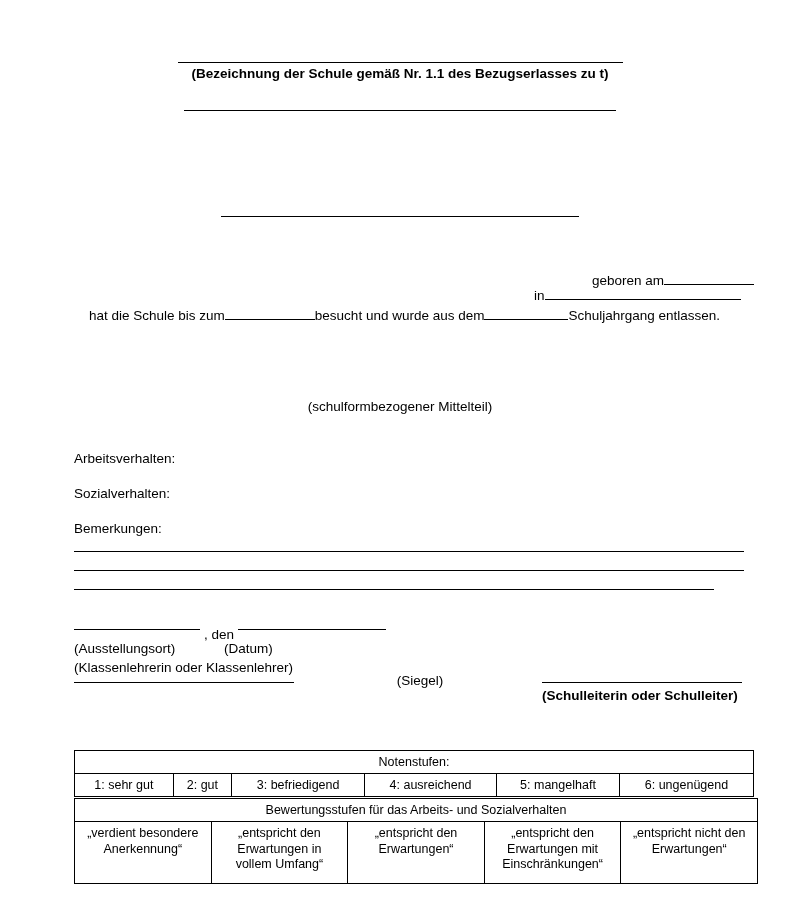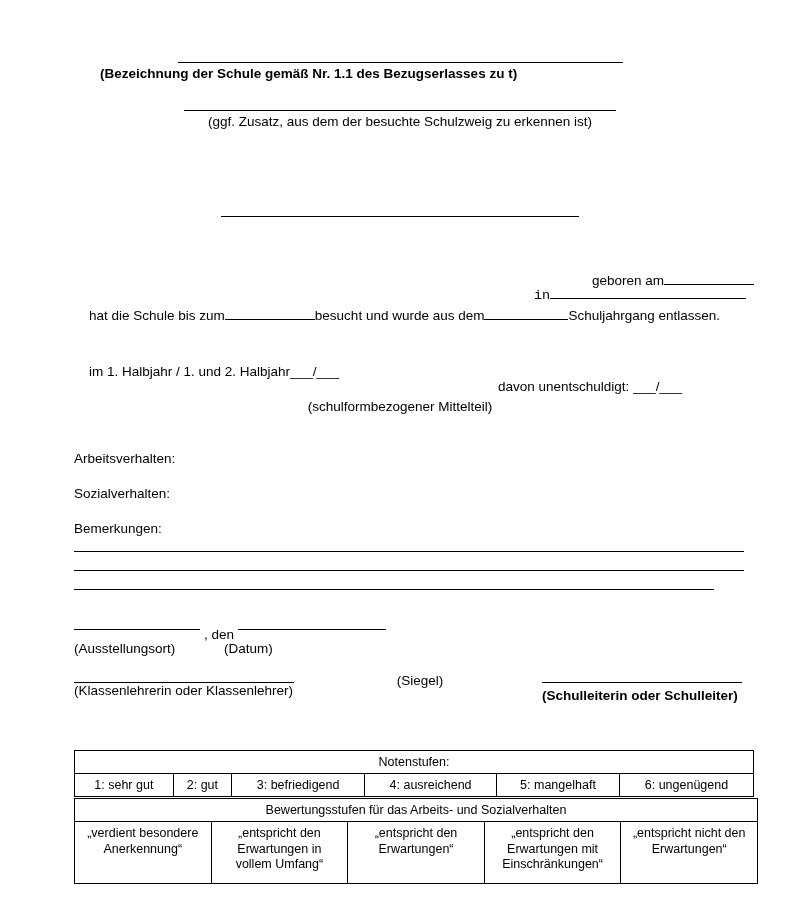--- a/index.html
+++ b/index.html
@@ -24,21 +24,21 @@
   }
   
   .hdr1-rule {
     position: absolute;
     left: 178px; top: 62px; width: 445px;
     border-bottom: 1px solid #000;
   }
   .hdr1-cap {
     position: absolute;
     left: 100px; top: 66px; width: 600px;
-    text-align: left;
+    text-align: center;
     font-weight: bold;
   }
   .hdr2-rule {
     position: absolute;
     left: 184px; top: 110px; width: 432px;
     border-bottom: 1px solid #000;
   }
   .hdr2-cap {
     position: absolute;
     left: 100px; top: 114px; width: 600px;
@@ -64,21 +64,21 @@
 
   
   .line {
     position: absolute;
     left: 74px;
     width: 680px;
     font-size: 13.5px;
     white-space: pre;
   }
   .row-born { top: 258px; text-align: right; }
-  .row-born .right { position: absolute; left: 460px; font-family: Liberation Mono, monospace; }
+  .row-born .right { position: absolute; left: 460px; }
   .row-school { top: 293px; }
   .row-abs1 { top: 329px; }
   .row-abs2 { top: 349px; }
   .row-abs2 .right { position: absolute; left: 424px; }
   .row-middle {
     position: absolute;
     left: 100px; top: 399px; width: 600px;
     text-align: center;
   }
   .row-arbeit { top: 451px; }
@@ -129,21 +129,21 @@
     left: 224px; top: 641px;
     font-size: 13.5px;
   }
   .sig-left-rule {
     position: absolute;
     left: 74px; top: 682px; width: 220px;
     border-bottom: 1px solid #000;
   }
   .sig-left-cap {
     position: absolute;
-    left: 74px; top: 683px;
+    left: 74px; top: 660px;
     font-size: 13.5px;
   }
   .sig-seal {
     position: absolute;
     left: 340px; top: 673px;
     width: 160px;
     text-align: center;
     font-size: 13.5px;
   }
   .sig-right-rule {
@@ -185,39 +185,34 @@
 </style>
 </head>
 <body>
 
 <div class="page">
 
   <div class="hdr1-rule"></div>
   <div class="hdr1-cap">(Bezeichnung der Schule gemäß Nr. 1.1 des Bezugserlasses zu t)</div>
 
   <div class="hdr2-rule"></div>
-  <div class="hdr2-cap">(ggf. Zusatz, aus dem der besuchte Schulzweig zu erkennen ist)</div>
 
 
   <div class="name-rule"></div>
 
   <div class="line row-born">
     <span>geboren am</span><span class="blank b-date"></span>
     <span class="right"><span>in</span><span class="blank b-xlong"></span></span>
   </div>
 
   <div class="line row-school">
     <span>hat die Schule bis zum</span><span class="blank b-date"></span><span>besucht und wurde aus dem</span><span class="blank b-med"></span><span>Schuljahrgang entlassen.</span>
   </div>
 
 
-  <div class="line row-abs2">
-    <span>im 1. Halbjahr / 1. und 2. Halbjahr</span><span>___/___</span>
-    <span class="right"><span>davon unentschuldigt:</span> <span>___/___</span></span>
-  </div>
 
   <div class="row-middle">(schulformbezogener Mittelteil)</div>
 
   <div class="line row-arbeit">Arbeitsverhalten:</div>
   <div class="line row-sozial">Sozialverhalten:</div>
   <div class="line row-bemerk">Bemerkungen:</div>
 
   <div class="ul-line ul1"></div>
   <div class="ul-line ul2"></div>
   <div class="ul-line ul3"></div>

